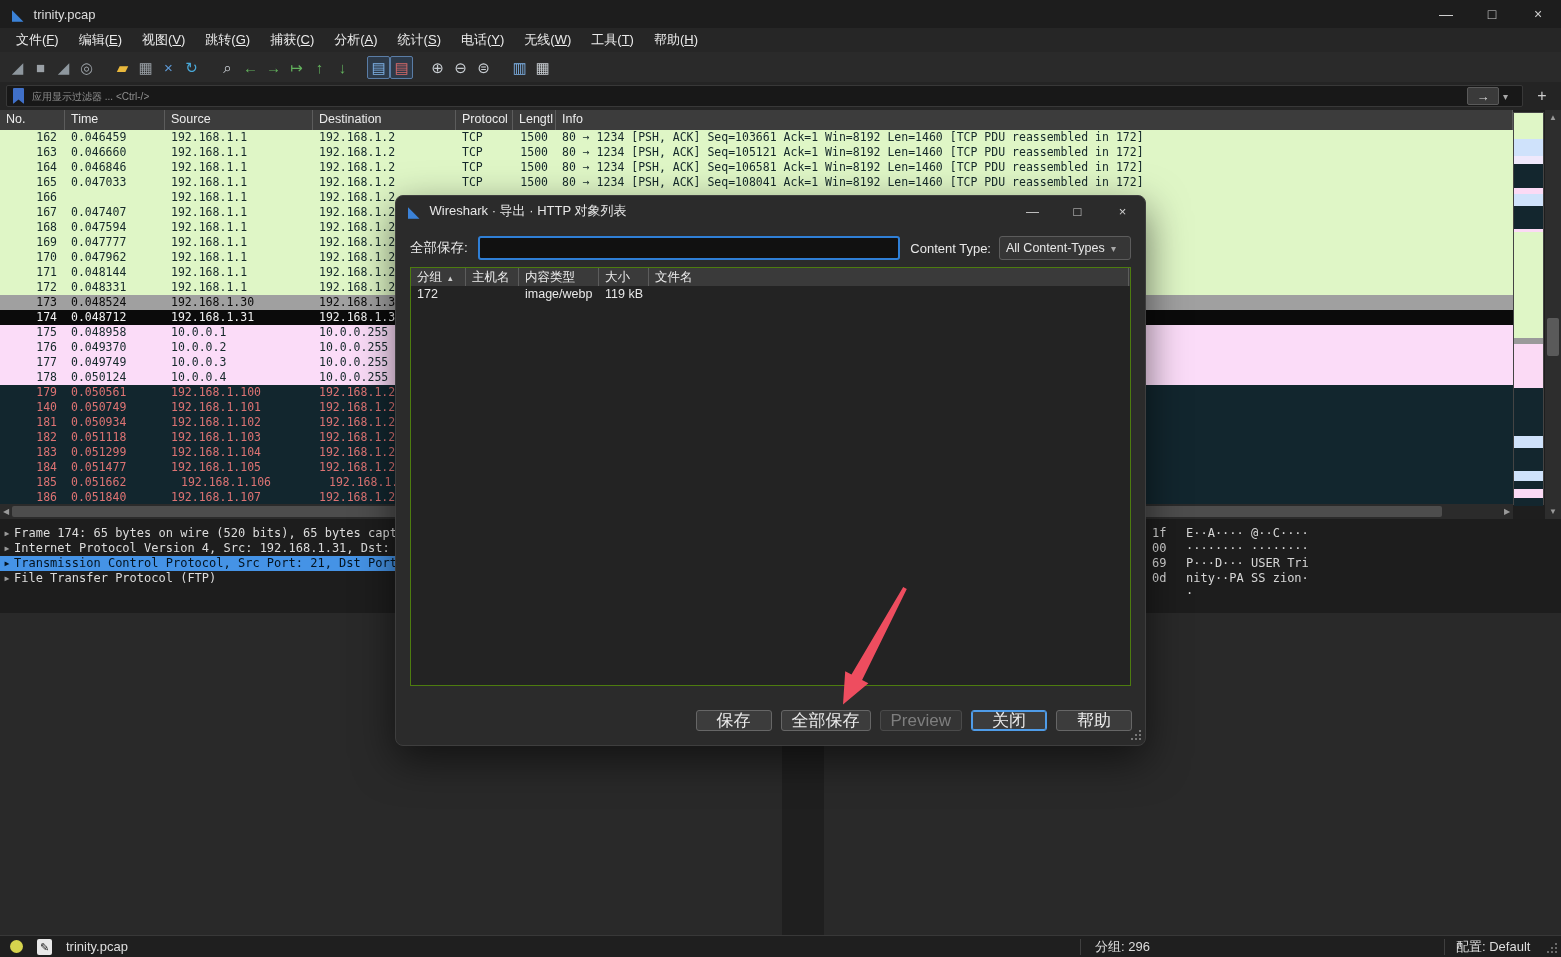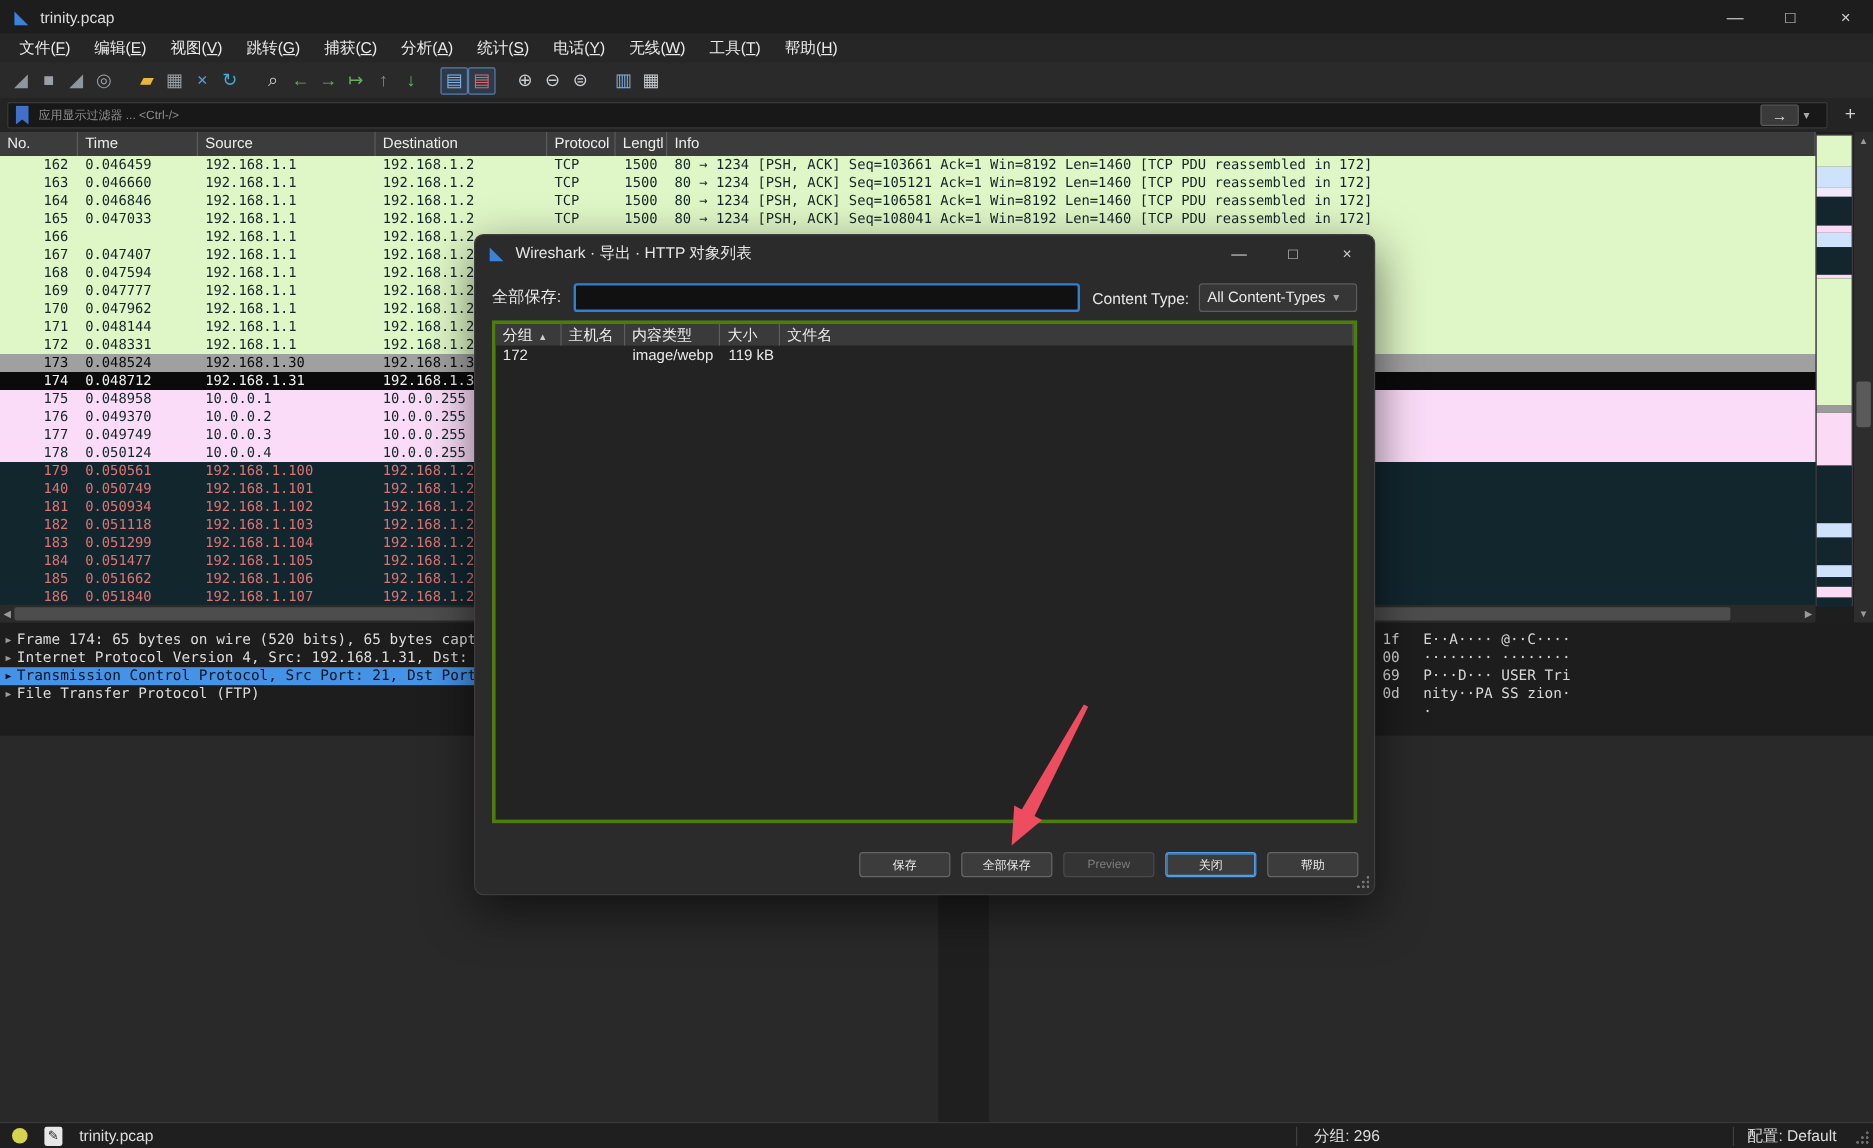--- a/index.html
+++ b/index.html
@@ -113,30 +113,30 @@
   .dlg-wbtn { width:45px; height:100%; display:flex; align-items:center; justify-content:center;
     color:#d0d0d0; font-size:13px; }
   .dlg-filterrow { display:flex; align-items:center; margin:10px 14px 0 14px; height:24px; }
   .dlg-label { font-size:13.5px; color:#e8e8e8; white-space:nowrap; }
   .dlg-input { flex:1; height:24px; margin:0 10px; background:#111; border:2px solid #2f7fd6;
     border-radius:3px; color:#e8e8e8; outline:none; padding:0 6px; font-size:13px; }
   .dlg-ctlabel { font-size:13px; color:#e8e8e8; margin-right:8px; white-space:nowrap; }
   .dlg-select { width:132px; height:24px; background:#363636; border:1px solid #5c5c5c; border-radius:3px;
     display:flex; align-items:center; padding:0 6px; font-size:12.5px; color:#e8e8e8; white-space:nowrap; }
   .dlg-select .caret { margin-left:auto; }
-  .dlg-table { margin:7px 14px 0 14px; height:419px; background:#232323; border:3px solid #4d7c0f; }
+  .dlg-table { margin:7px 14px 0 14px; height:419px; background:#232323; border:1px solid #4d7c0f; }
   .dlg-thead { display:flex; height:18px; background:#3a3a3a; }
   .dlg-th { border-right:1px solid #5c5c5c; font-size:12.5px; color:#ececec; padding:1px 0 0 6px;
     overflow:hidden; white-space:nowrap; }
   .sortglyph { font-size:9px; color:#cfcfcf; margin-left:6px; }
   .dlg-row { display:flex; height:17px; font-size:12.5px; color:#e8e8e8; }
   .dlg-td { padding:1px 0 0 6px; overflow:hidden; white-space:nowrap; flex:none; }
   .dlg-buttons { position:absolute; right:13px; bottom:14px; display:flex; gap:9px; }
   .dbtn { min-width:76px; height:21px; padding:0 10px; background:#3c3c3c; border:1px solid #666;
-    border-radius:3px; color:#ececec; font-size:10px; display:flex; align-items:center; justify-content:center;
+    border-radius:3px; color:#ececec; font-size:17px; display:flex; align-items:center; justify-content:center;
     white-space:nowrap; }
   .dbtn.disabled { color:#7e7e7e; background:#343434; border-color:#4a4a4a; }
   .dbtn.focused { border:1px solid #4f9ce8; box-shadow:0 0 0 1px #4f9ce8 inset; }
   .dlg-grip { position:absolute; right:4px; bottom:4px; width:11px; height:11px;
     background:
       radial-gradient(circle at 2px 9px,#777 1px,transparent 1.4px),
       radial-gradient(circle at 6px 9px,#777 1px,transparent 1.4px),
       radial-gradient(circle at 10px 9px,#777 1px,transparent 1.4px),
       radial-gradient(circle at 6px 5px,#777 1px,transparent 1.4px),
       radial-gradient(circle at 10px 5px,#777 1px,transparent 1.4px),
@@ -420,21 +420,21 @@
           <div class="pcell" style="width: 100px;">0.051477</div>
           <div class="pcell" style="width: 148px;">192.168.1.105</div>
           <div class="pcell" style="width: 143px;">192.168.1.2</div>
           <div class="pcell" style="width: 57px;"></div>
           <div class="pcell r" style="width: 43px;"></div>
           <div class="pcell" style="width: 957px;"></div>
         </div>
         <div class="prow row-dark">
           <div class="pcell r" style="width: 65px;">185</div>
           <div class="pcell" style="width: 100px;">0.051662</div>
-          <div class="pcell" style="width: 148px;">192.168.1.106</div>
+          <div class="pcell" style="width: 148px; margin-left: 10px;">192.168.1.106</div>
           <div class="pcell" style="width: 143px;">192.168.1.2</div>
           <div class="pcell" style="width: 57px;"></div>
           <div class="pcell r" style="width: 43px;"></div>
           <div class="pcell" style="width: 957px;"></div>
         </div>
         <div class="prow row-dark">
           <div class="pcell r" style="width: 65px;">186</div>
           <div class="pcell" style="width: 100px;">0.051840</div>
           <div class="pcell" style="width: 148px;">192.168.1.107</div>
           <div class="pcell" style="width: 143px;">192.168.1.2</div>

